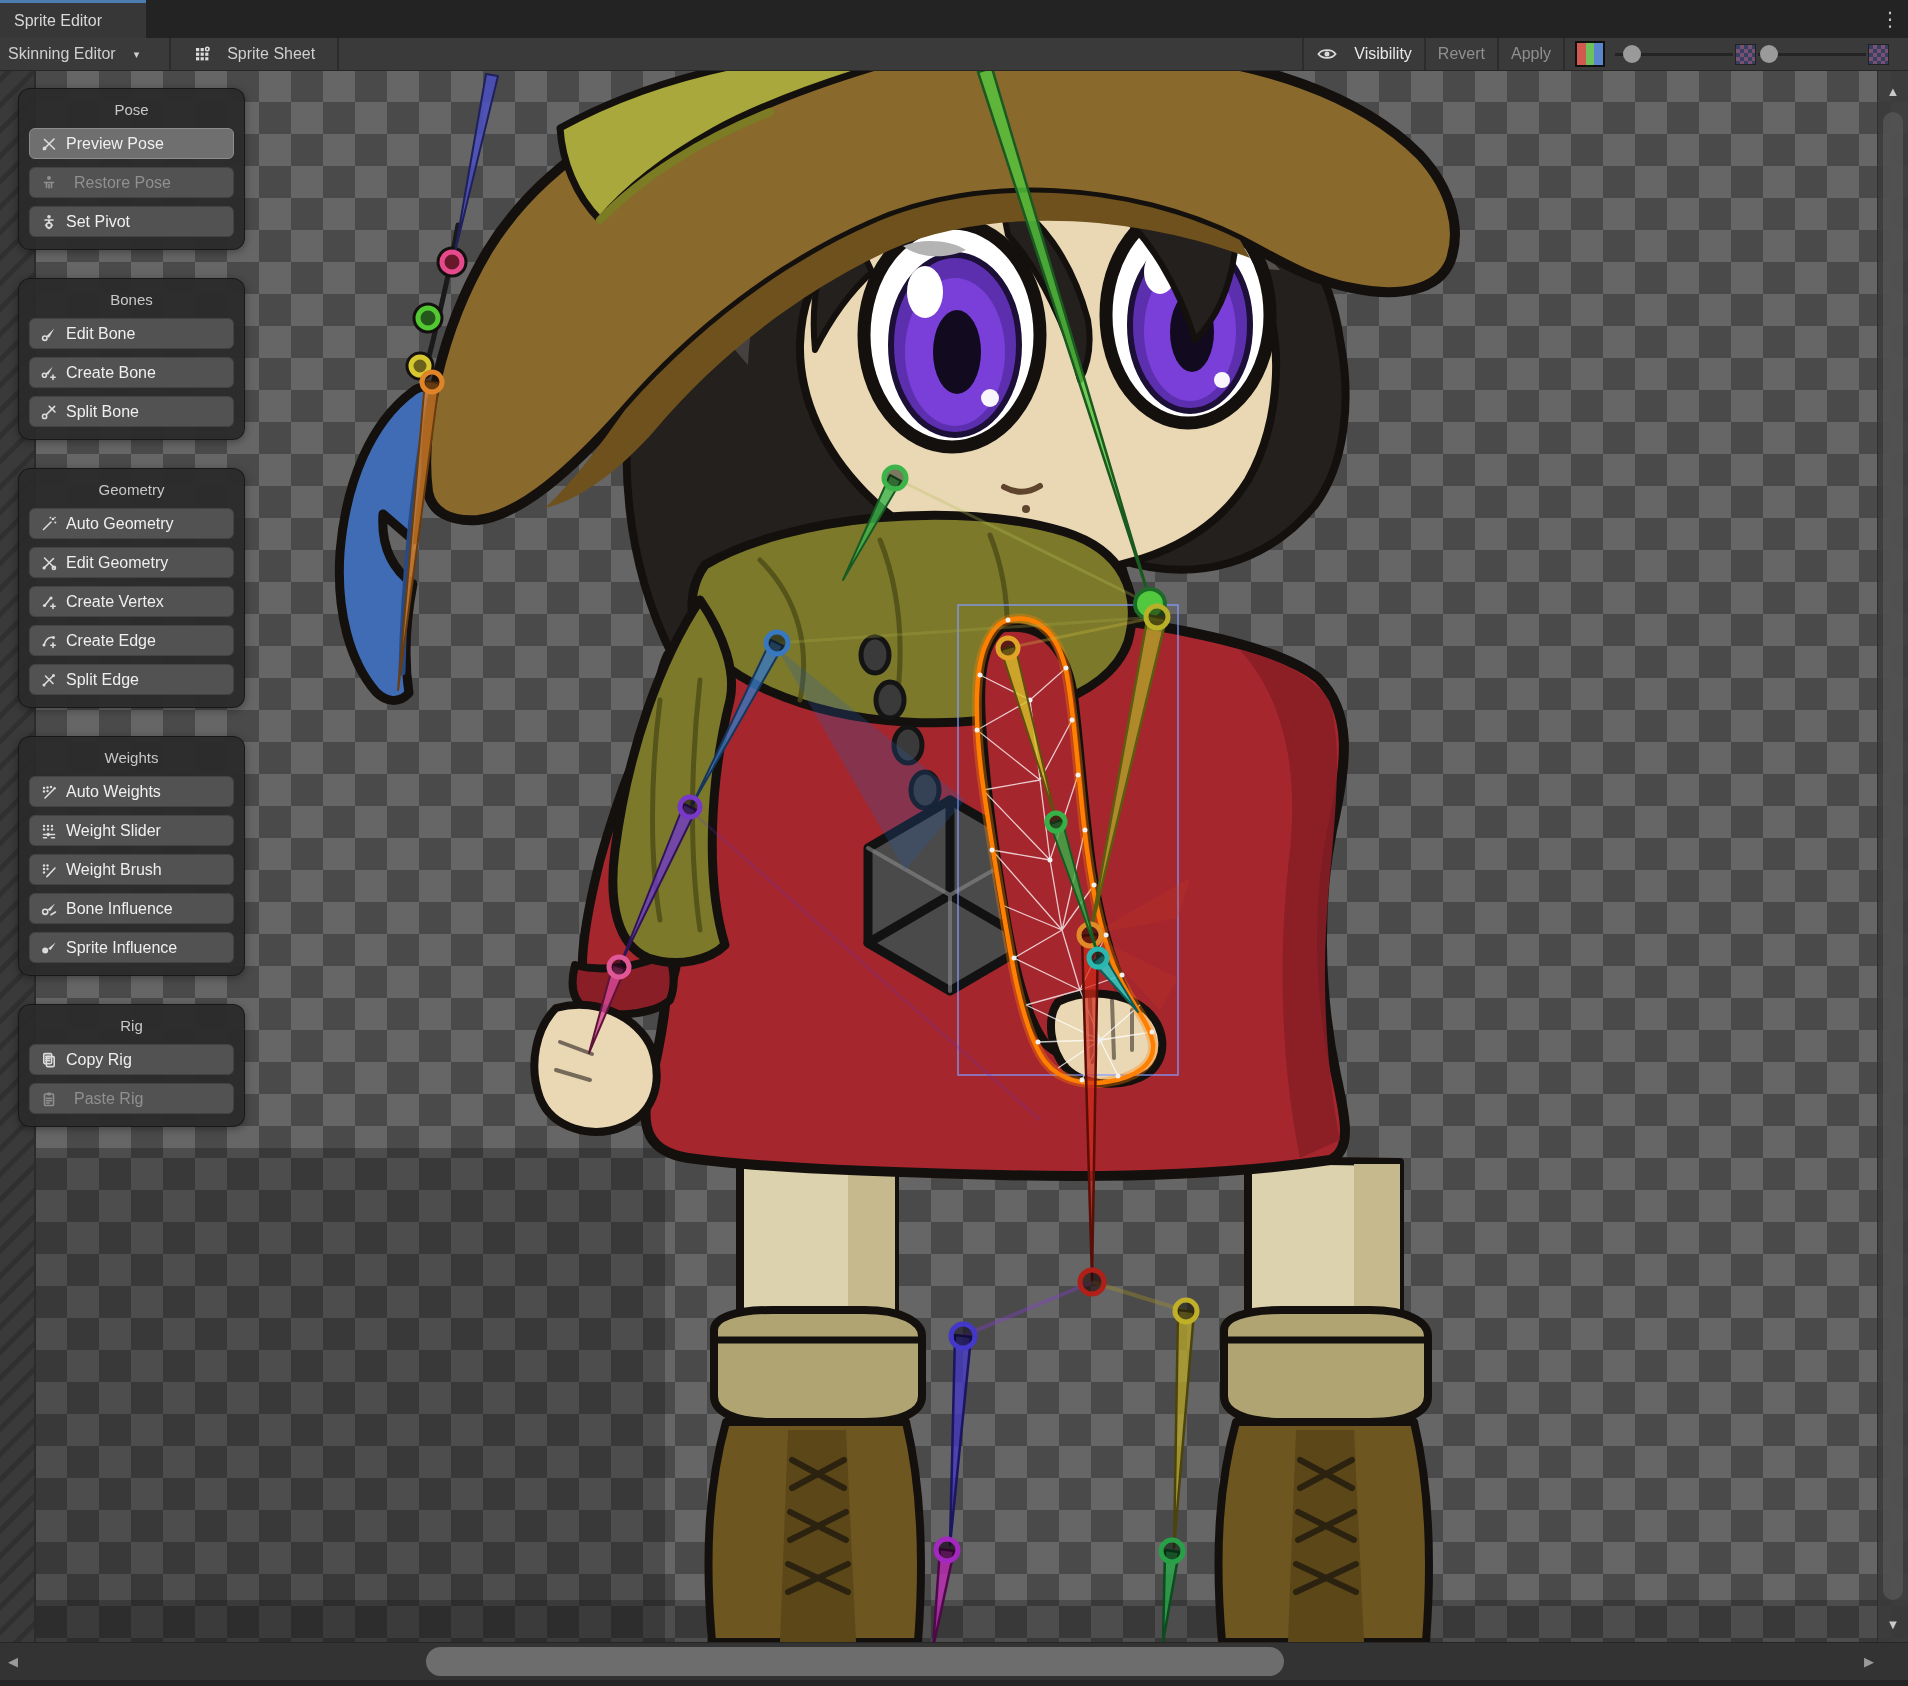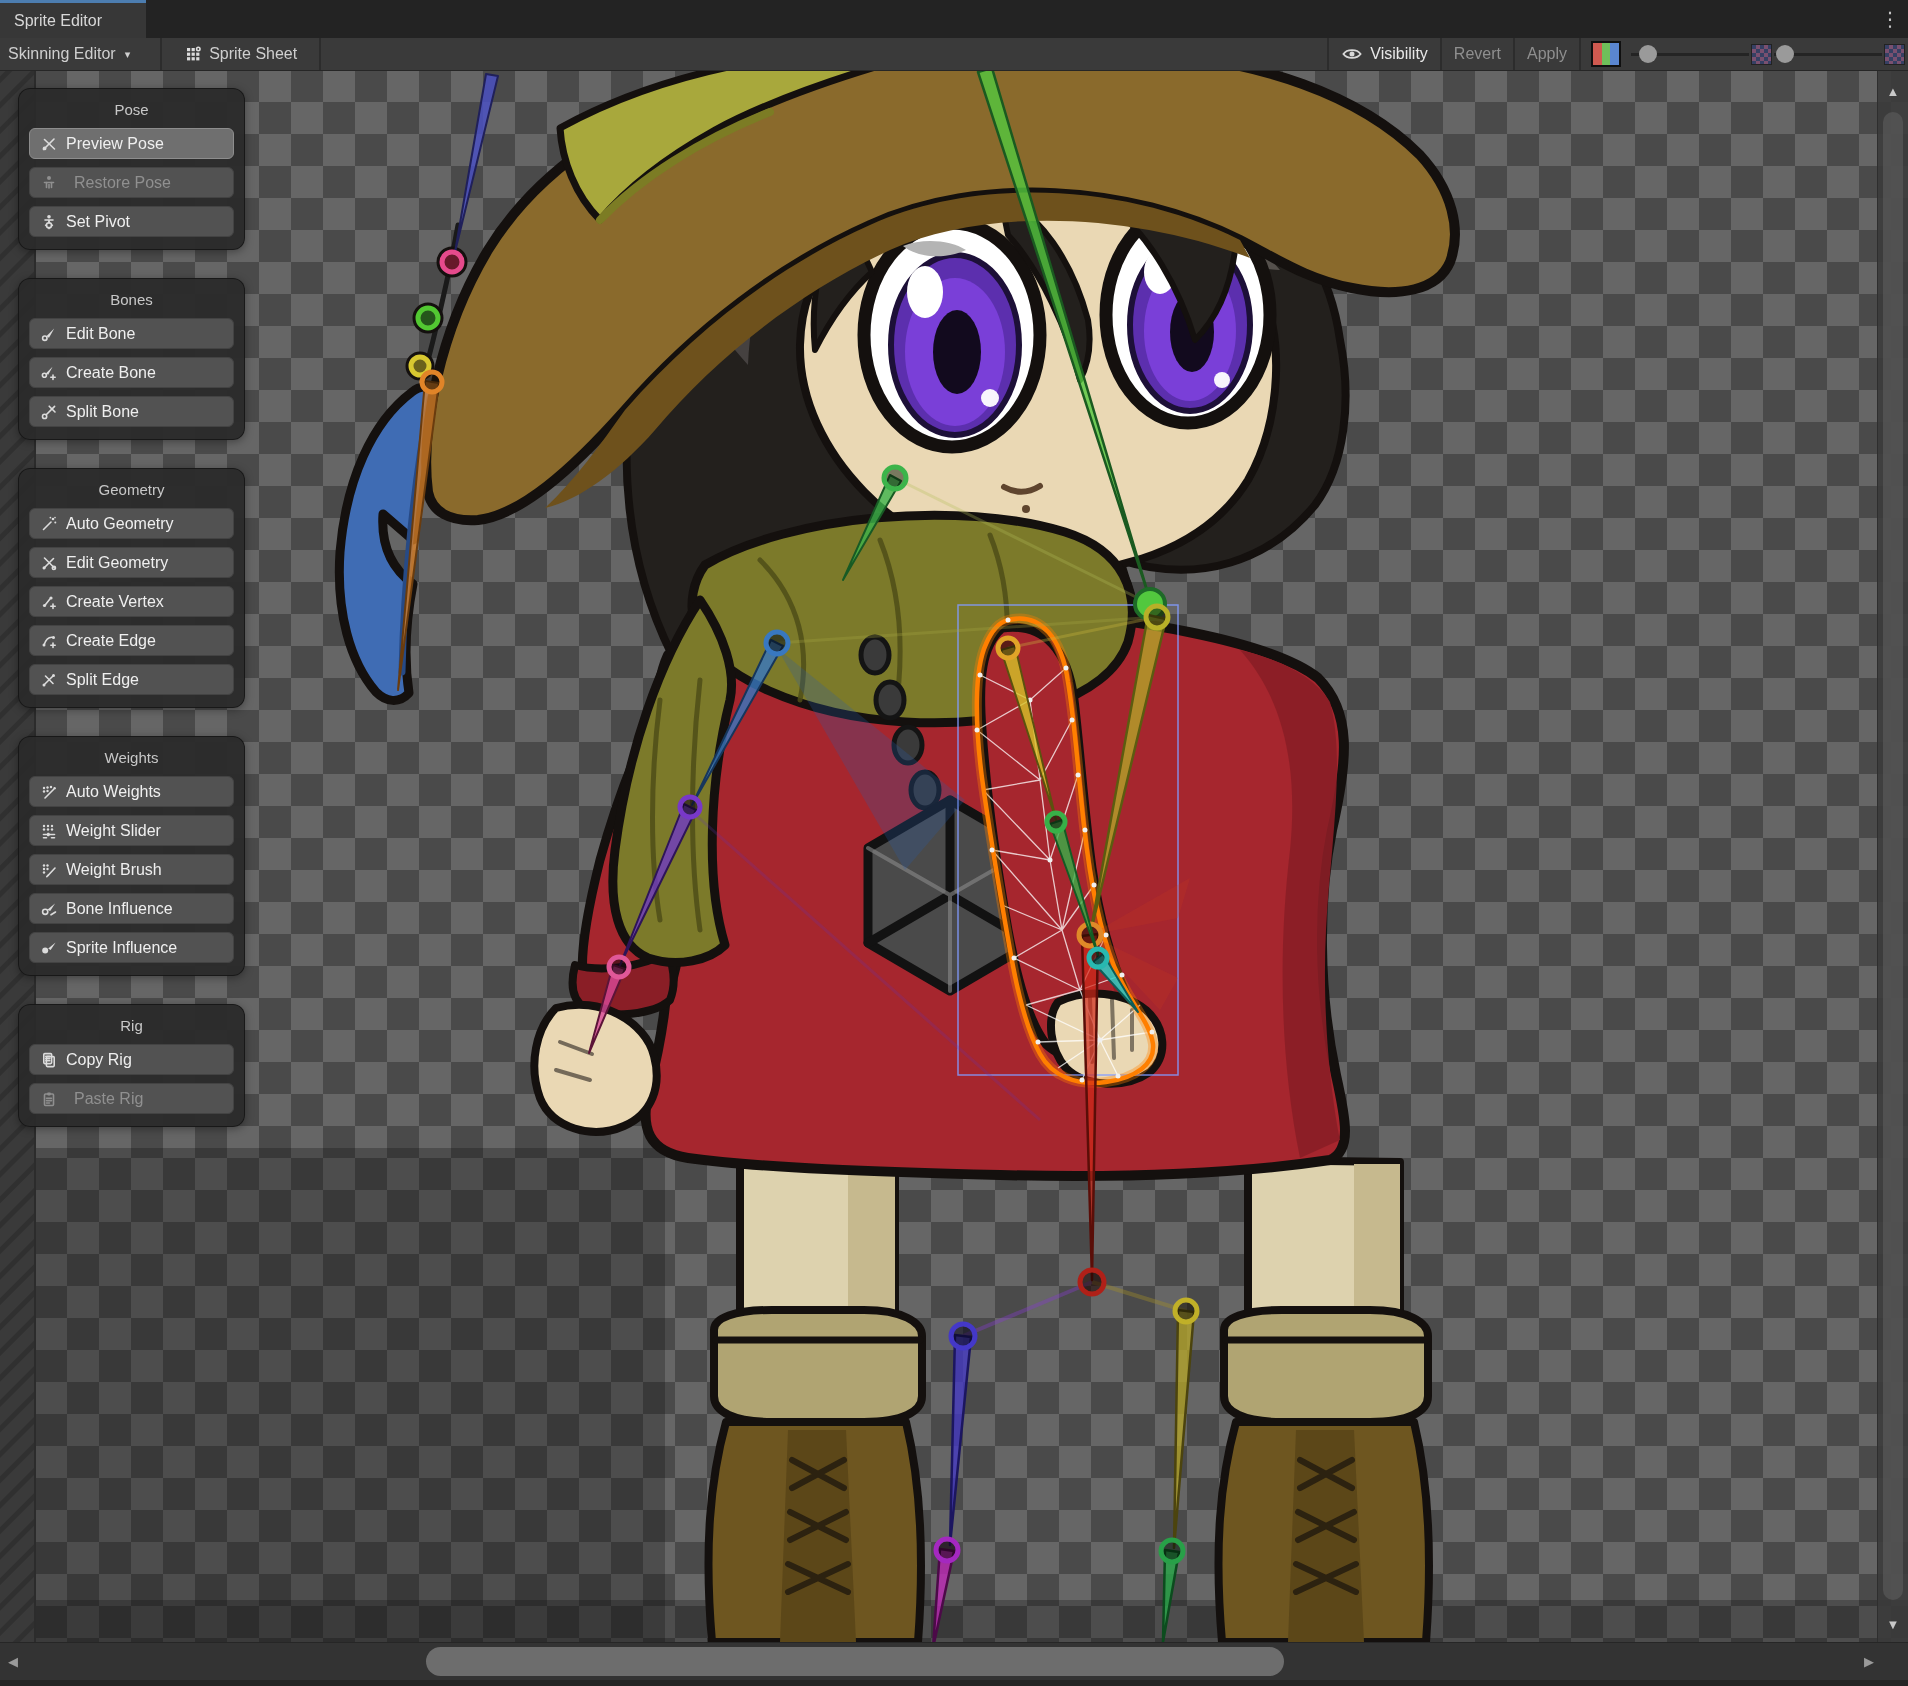--- a/index.html
+++ b/index.html
@@ -4,24 +4,24 @@
 <style>
   html,body{margin:0;padding:0;background:#282828;width:1908px;height:1686px;overflow:hidden;
     font-family:"Liberation Sans",sans-serif;-webkit-font-smoothing:antialiased;}
   
   #tabbar{position:absolute;top:0;left:0;width:1908px;height:38px;background:#232323;border-bottom:1px solid #be185d;}
   #tab{position:absolute;top:0;left:0;width:146px;height:38px;background:#373737;border-top:3px solid #4c7db0;
     color:#d8d8d8;font-size:16px;display:flex;align-items:center;padding-left:14px;box-sizing:border-box;}
   #kebab{position:absolute;top:4px;right:8px;color:#c4c4c4;font-size:20px;line-height:30px;width:20px;text-align:center;cursor:pointer;}
   #toolbar{position:absolute;top:38px;left:0;width:1908px;height:32px;background:#3a3a3a;border-bottom:1px solid #262626;
     display:flex;align-items:center;color:#cfcfcf;font-size:16px;}
-  .tb-item{display:flex;align-items:center;gap:7px;height:32px;padding:0 12px;cursor:pointer;}
+  .tb-item{display:flex;align-items:center;gap:16px;height:32px;padding:0 12px;cursor:pointer;}
   .tb-sep{width:2px;height:32px;background:#2c2c2c;}
   .caret{font-size:11px;color:#cfcfcf;margin-left:2px;}
-  .tb-right{position:absolute;right:0;top:0;height:32px;display:flex;align-items:center;}
+  .tb-right{position:absolute;right:16px;top:0;height:32px;display:flex;align-items:center;}
   .tb-disabled{color:#8f8f8f;}
   #swatch{width:26px;height:22px;border:2px solid #101010;margin:0 10px;
     background:linear-gradient(90deg,#d05a50 0 33%,#6fbf5a 33% 66%,#5a86d0 66% 100%);cursor:pointer;}
   .slider{position:relative;height:32px;display:flex;align-items:center;}
   .slider .track{height:3px;background:#242424;}
   .slider .knob{position:absolute;top:7px;width:18px;height:18px;border-radius:50%;background:#9a9a9a;cursor:pointer;}
   .minichk{width:19px;height:19px;margin:0 2px;cursor:pointer;
     background:repeating-conic-gradient(#7a5070 0 25%,#364064 0 50%);background-size:8px 8px;border:1px solid #222;}
   
   #canvas{position:absolute;top:70px;left:0;width:1908px;height:1572px;overflow:hidden;background:#4a4a4a;}

